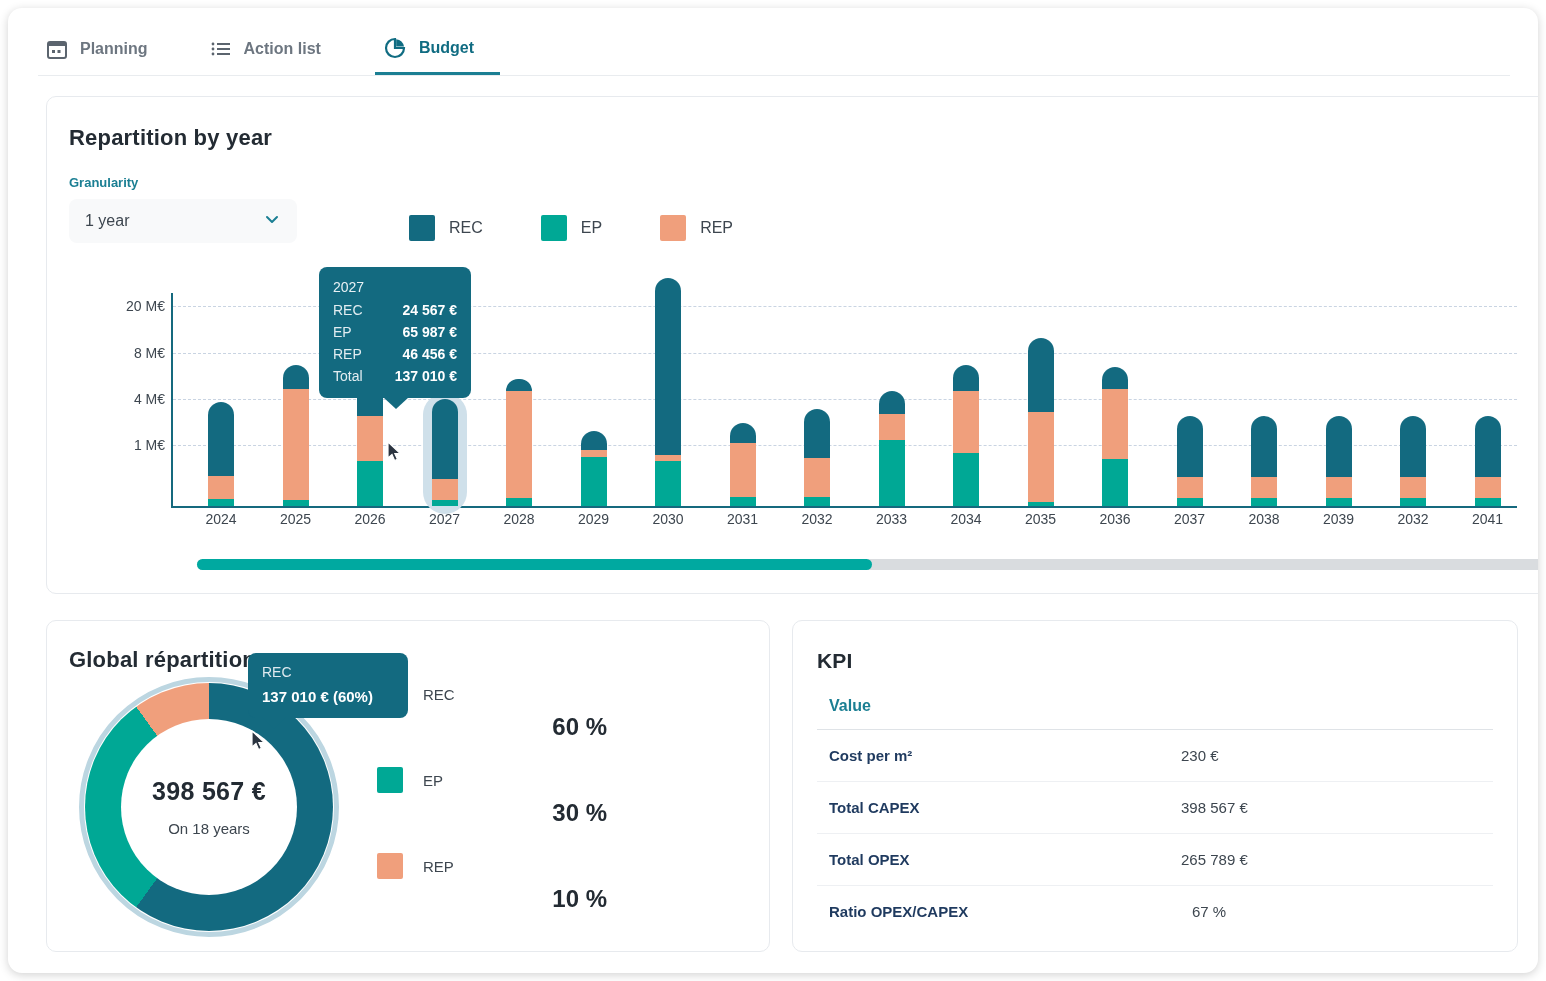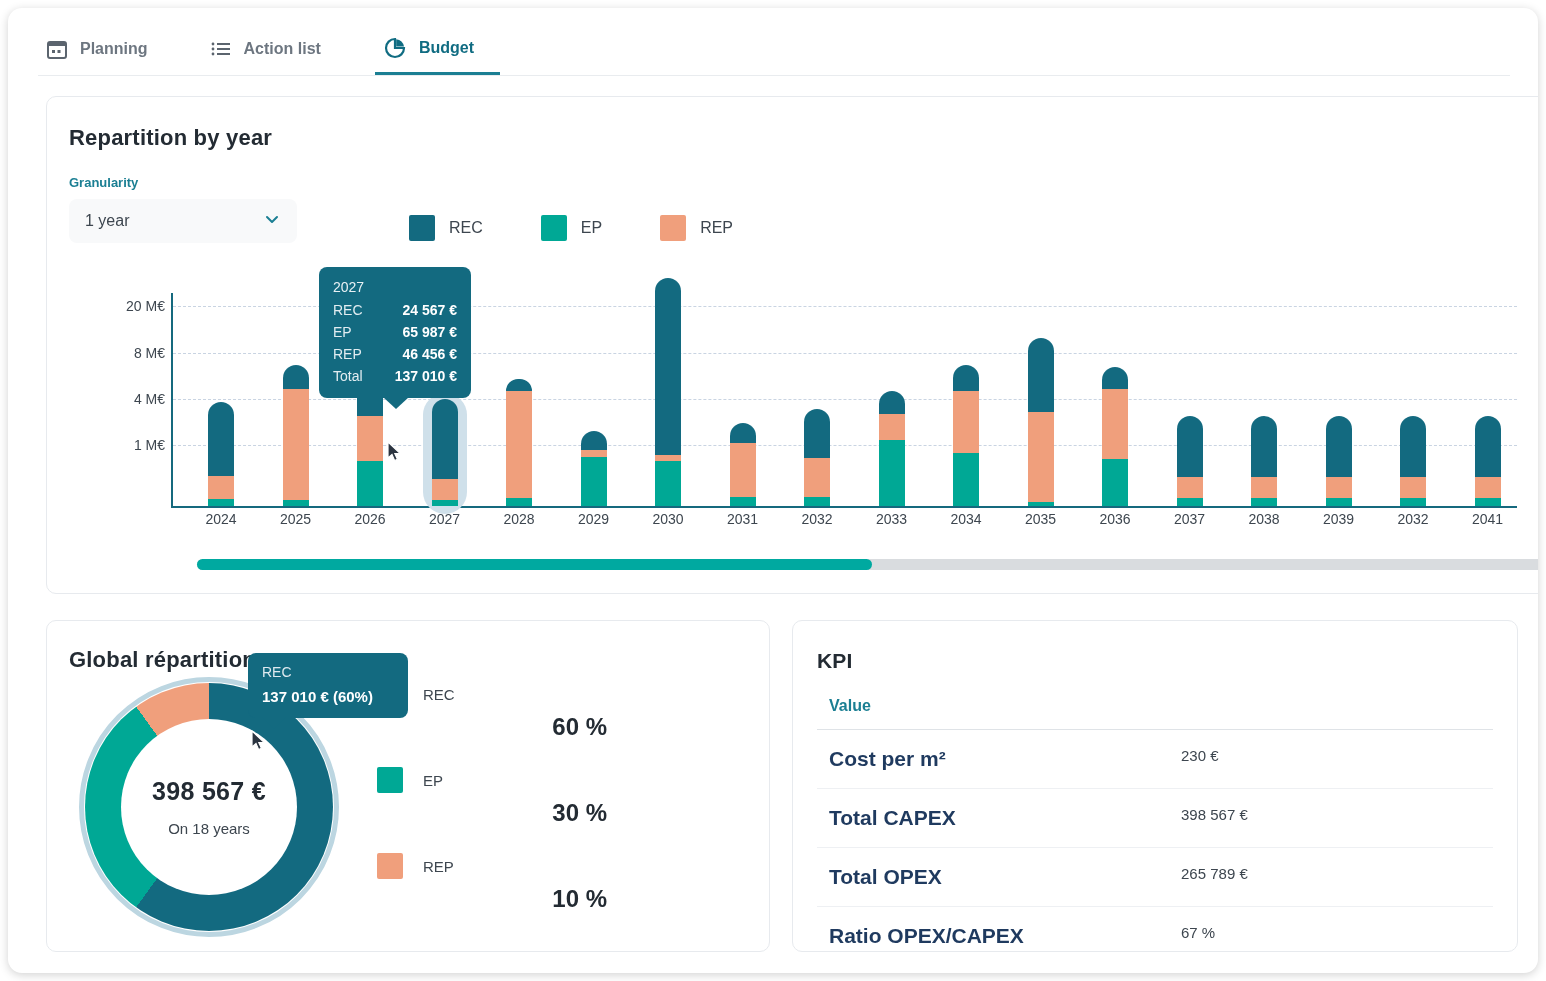--- a/index.html
+++ b/index.html
@@ -105,21 +105,21 @@
   }
   .tooltip-donut .td-k{color:#dfeaef;font-size:14px;}
   .tooltip-donut .td-v{font-weight:bold;font-size:15px;margin-top:8px;}
   .td-arrow{position:absolute;left:14px;bottom:-11px;width:0;height:0;
     border-left:12px solid transparent;border-right:12px solid transparent;border-top:12px solid #136a80;}
   
   .kpitable{position:absolute;left:24px;top:76px;width:676px;}
   .kpi-head{display:flex;padding:0 12px 14px 12px;border-bottom:1px solid #dfe3e7;}
   .kpi-head div{font-size:16px;font-weight:bold;color:#1b7f93;}
   .kpi-row{display:flex;padding:17px 12px 17px 12px;border-bottom:1px solid #eef0f3;}
-  .kpi-c1{width:352px;font-size:21px;font-weight:bold;color:#1f3a5f;}
+  .kpi-c1{width:352px;font-size:15px;font-weight:bold;color:#1f3a5f;}
   .kpi-c2{font-size:15px;color:#3d464f;}
   .cursor{position:absolute;width:16px;height:22px;pointer-events:none;z-index:30;}
 </style>
 </head>
 <body>
 
 <div class="app">
 
   <div class="tabbar">
     <div class="tab">
@@ -403,20 +403,20 @@
         <div class="kpi-c2">230 €</div>
       </div>
       <div class="kpi-row">
         <div class="kpi-c1">Total CAPEX</div>
         <div class="kpi-c2">398 567 €</div>
       </div>
       <div class="kpi-row">
         <div class="kpi-c1">Total OPEX</div>
         <div class="kpi-c2">265 789 €</div>
       </div>
-      <div class="kpi-row" style="border-bottom:none;">
+      <div class="kpi-row" style="border-bottom:none;gap:11px;">
         <div class="kpi-c1">Ratio OPEX/CAPEX</div>
         <div class="kpi-c2">67 %</div>
       </div>
     </div>
   </div>
 
 </div>
 
 </body></html>

